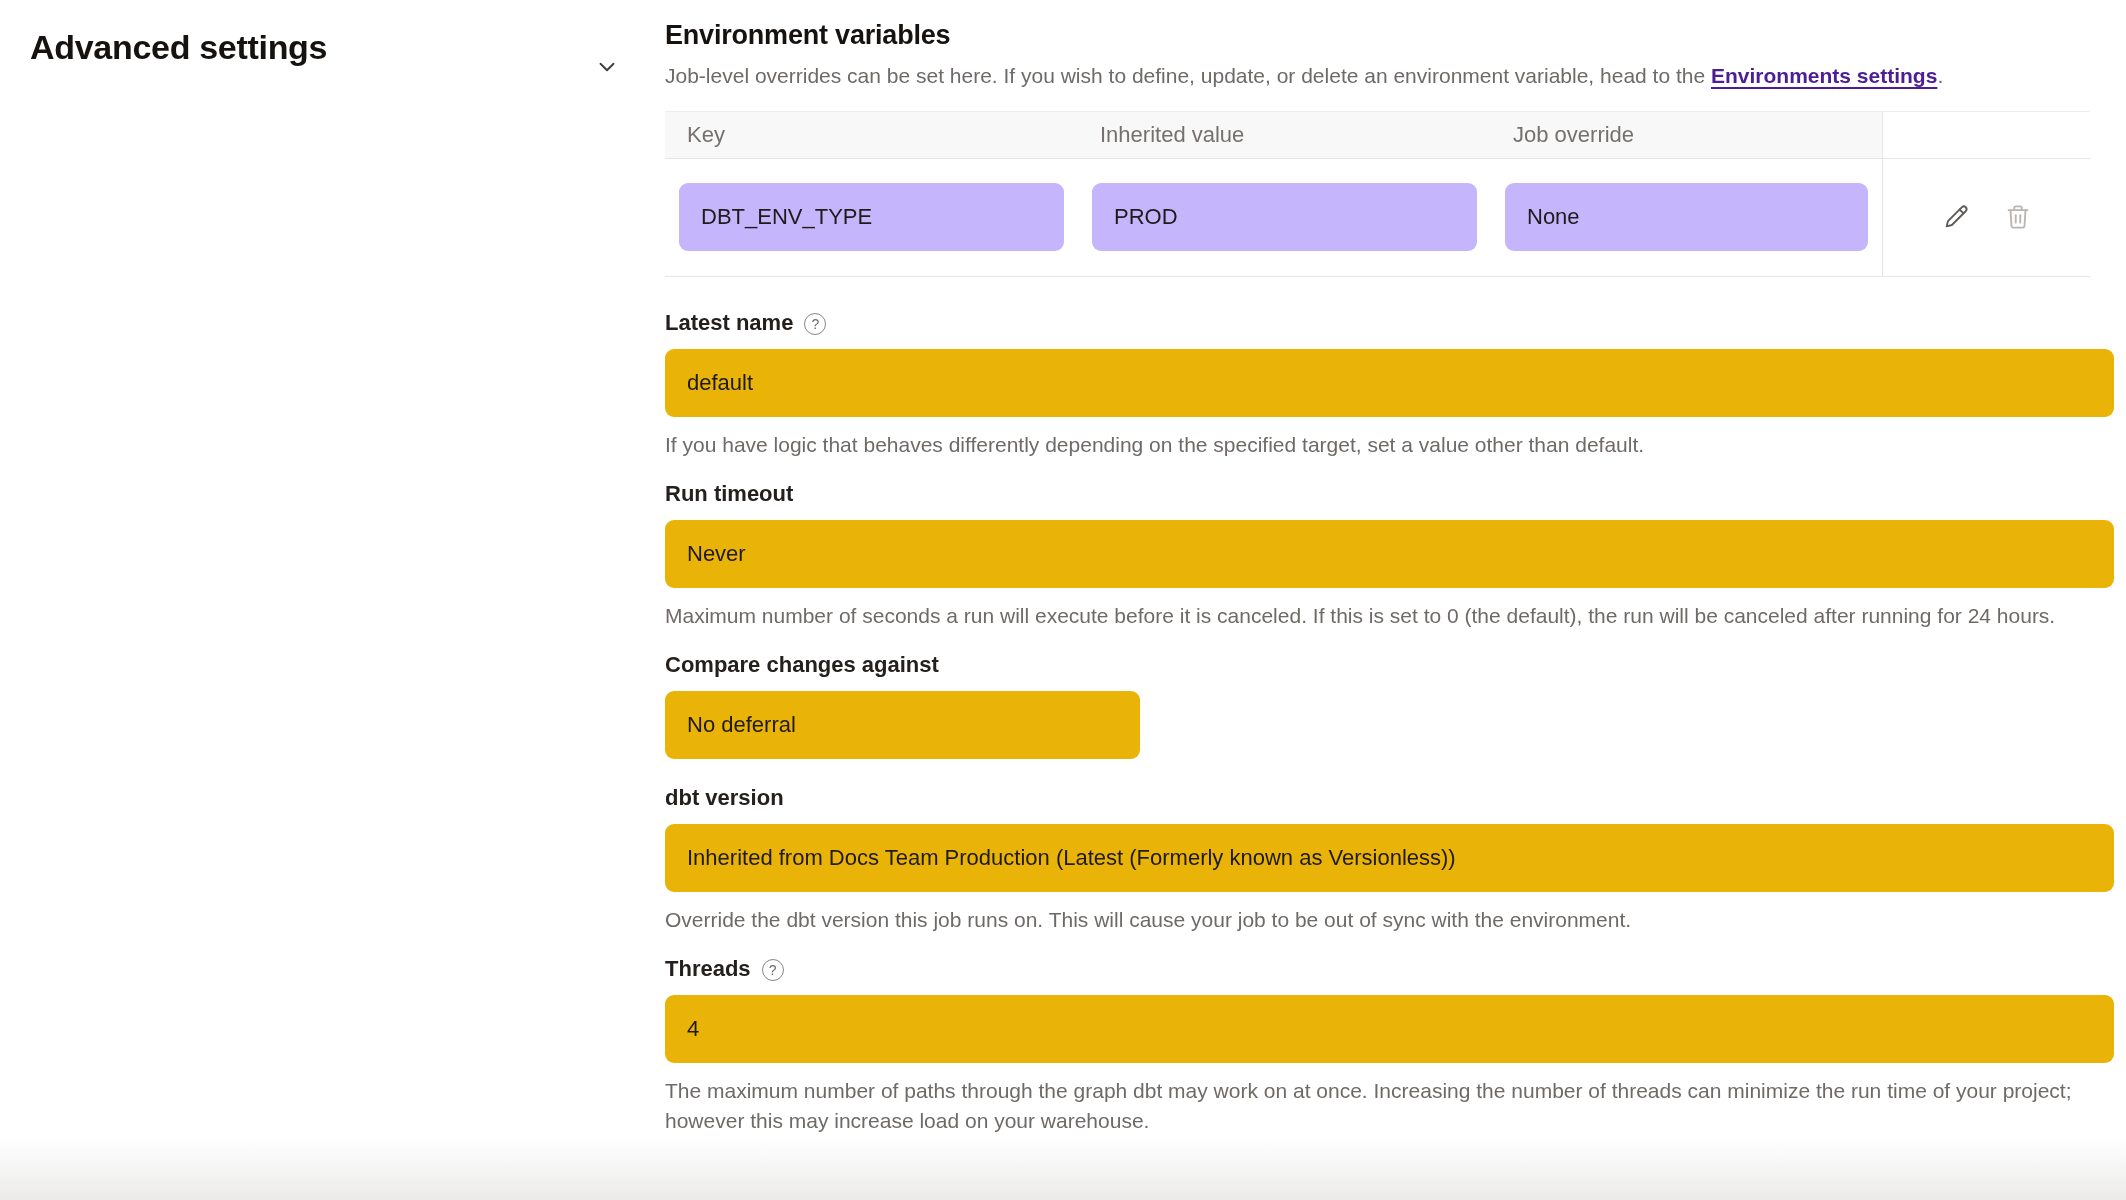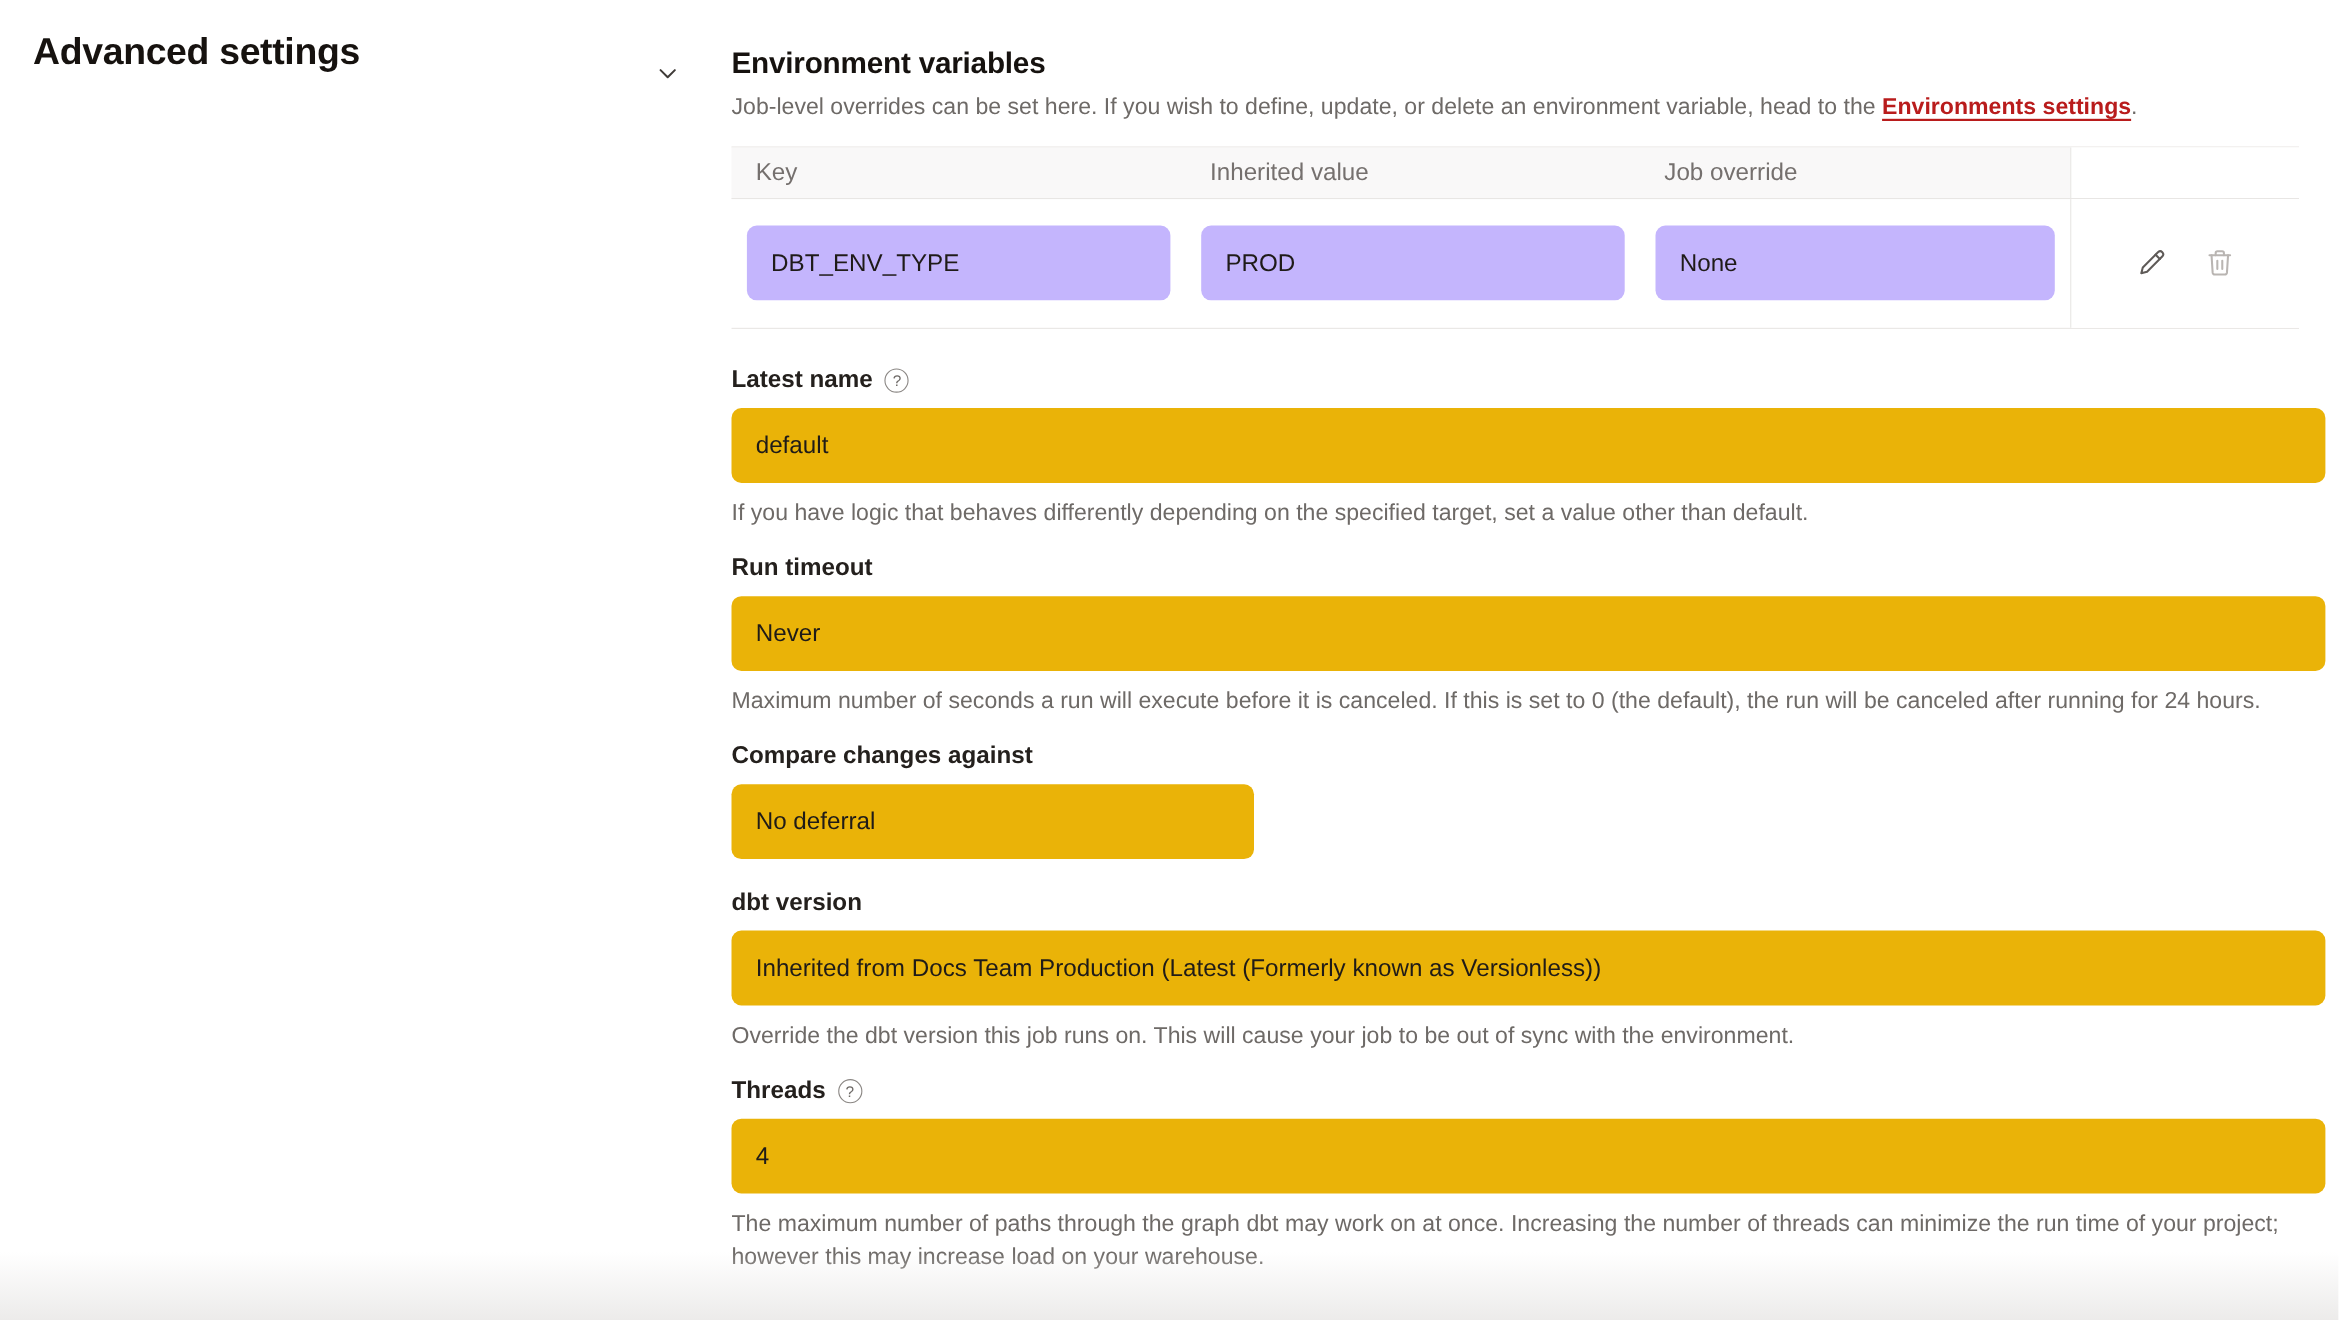--- a/index.html
+++ b/index.html
@@ -17,24 +17,24 @@
   .left-panel { position: absolute; left: 30px; top: 28px; width: 560px; }
   .left-title { font-size: 34px; font-weight: 700; letter-spacing: -0.3px; color: #16120f; }
   .left-subtitle { margin-top: 20px; font-size: 21px; color: #6e6a67; }
   .collapse-chevron {
     position: absolute; left: 592px; top: 52px; width: 30px; height: 30px;
     color: #3f3b38; cursor: pointer; display: flex; align-items: center; justify-content: center;
   }
   .collapse-chevron svg { width: 26px; height: 26px; }
 
   
-  .content { position: absolute; left: 665px; top: 42px; width: 1449px; }
+  .content { position: absolute; left: 665px; top: 20px; width: 1449px; }
   .section-title { font-size: 27px; font-weight: 700; letter-spacing: -0.2px; color: #16120f; }
   .section-desc { margin-top: 10px; font-size: 21px; line-height: 30px; color: #6e6a67; }
-  .section-desc a.env-link { color: #b91c1c; font-weight: 700; text-decoration: underline; text-underline-offset: 4px; cursor: pointer; }
+  .section-desc a.env-link { color: #4c1d95; font-weight: 700; text-decoration: underline; text-underline-offset: 4px; cursor: pointer; }
 
   
   .ev-table { margin-top: 20px; width: 1425px; }
   .ev-head { display: flex; background: #f9f8f8; border-top: 1px solid #efedec; border-bottom: 1px solid #e8e6e4; height: 48px; align-items: center; }
   .ev-row  { display: flex; border-bottom: 1px solid #e8e6e4; align-items: stretch; }
   .col-key, .col-inh, .col-ovr { width: 413px; }
   .col-ovr { width: 391px; }
   .col-actions { width: 208px; border-left: 1px solid #e8e6e4; background: #ffffff; }
   .ev-head .hcell { font-size: 22px; color: #75706e; padding-left: 22px; }
   .ev-row .cell { padding: 24px 0 25px 0; }

